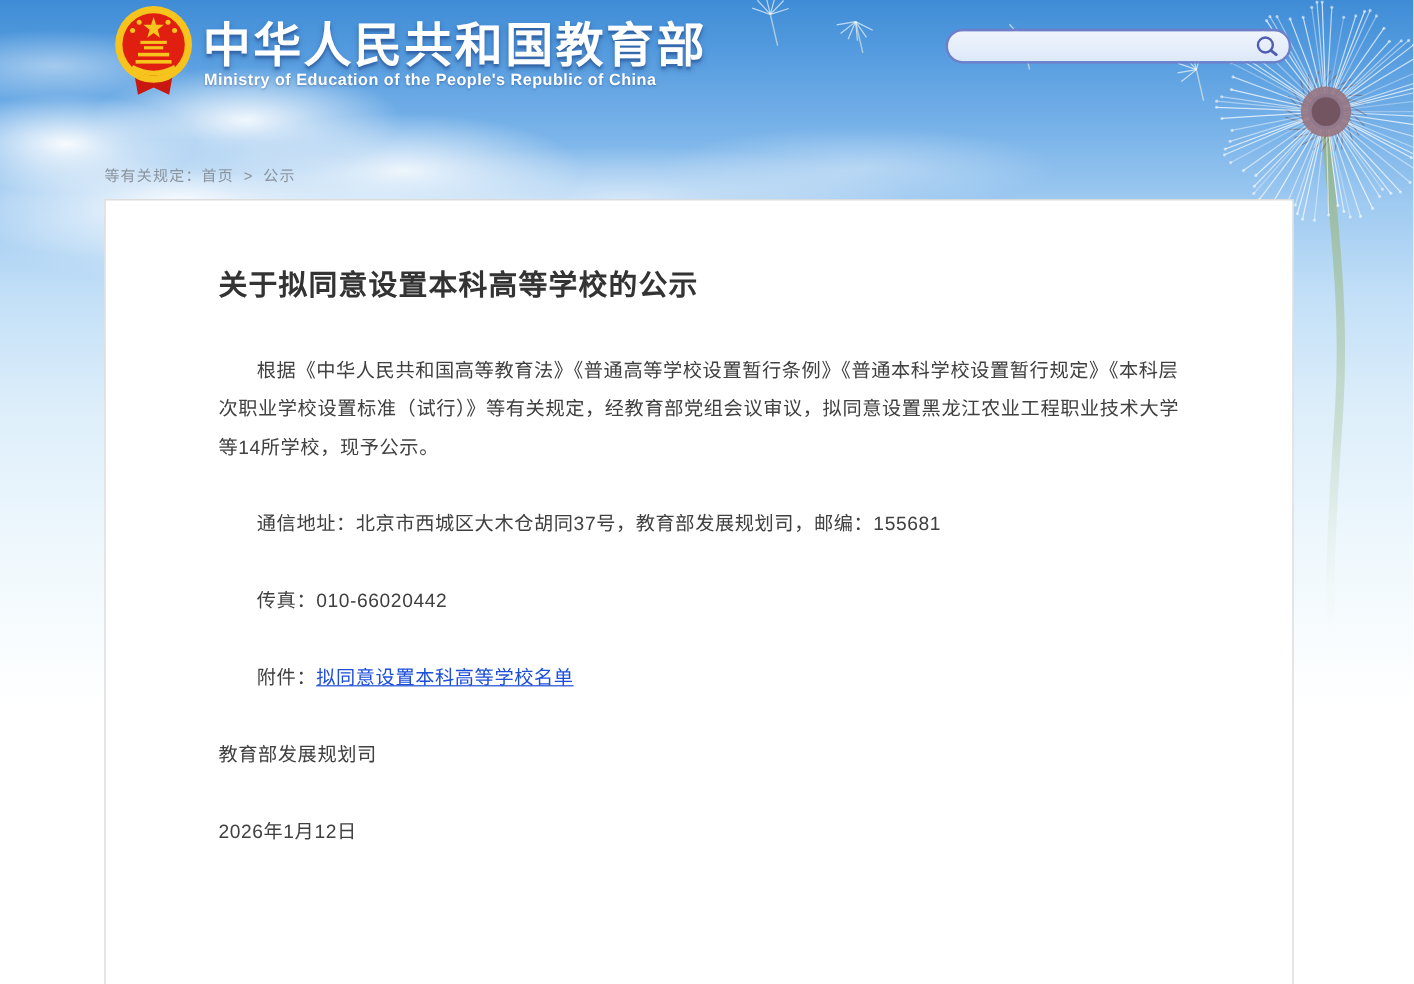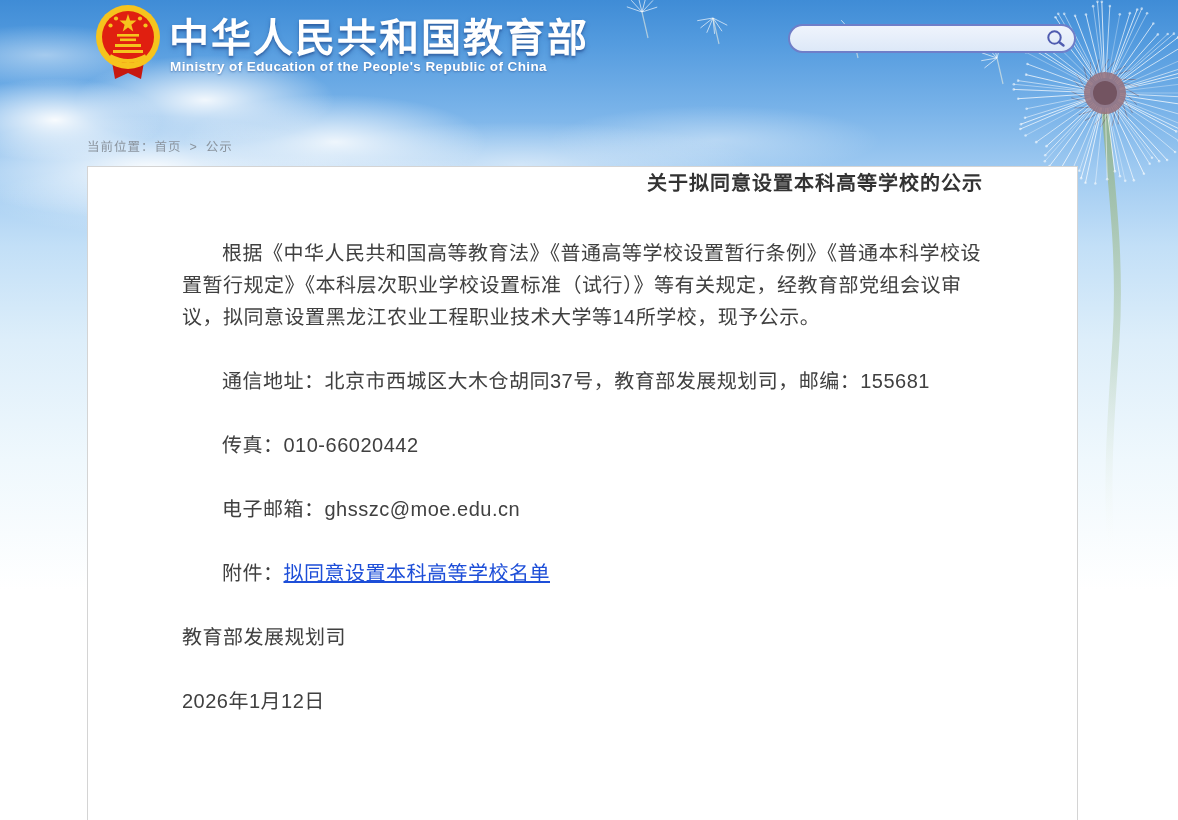--- a/index.html
+++ b/index.html
@@ -63,26 +63,26 @@
   .breadcrumb a { color:#8b949e; text-decoration:none; }
   .breadcrumb .sep { margin:0 8px; }
 
   
   .content-card {
     position:absolute; left:87px; top:166px; width:991px; height:700px;
     background:#ffffff; border:1px solid #d4d4d4;
     padding:0 94px;
   }
   .article-title {
-    text-align:right;
-    font-size:20px; font-weight:bold; color:#333333; letter-spacing:1px;
+    margin-top:51px; text-align:left;
+    font-size:24px; font-weight:bold; color:#333333; letter-spacing:1px;
   }
   .article-body { margin-top:41px; }
   .article-body p {
-    font-size:20px; line-height:32px; color:#404040;
+    font-size:16px; line-height:32px; color:#404040;
     text-indent:2em; margin-bottom:32px; letter-spacing:.5px;
   }
   .article-body p.align-right { text-align:left; text-indent:0; }
   .attachment-link { color:#1d4ed8; text-decoration:underline; cursor:pointer; }
 </style>
 </head>
 <body>
 
 <div id="page">
 
@@ -324,29 +324,28 @@
     <input type="text" placeholder="" style="">
     <button class="search-btn">
       <svg width="22" height="22" viewBox="0 0 22 22">
         <circle cx="9.5" cy="9.5" r="6.2" stroke="#4f5cb0" stroke-width="2" fill="none"></circle>
         <line x1="14" y1="14" x2="18.5" y2="17.5" stroke="#4f5cb0" stroke-width="2.4" stroke-linecap="round"></line>
       </svg>
     </button>
   </div>
 
   <div class="breadcrumb">
-    <span>当前位置：</span><a href="#">首页</a><span class="sep">&gt;</span><a href="#">公示</a>
+    <span>等有关规定：</span><a href="#">首页</a><span class="sep">&gt;</span><a href="#">公示</a>
   </div>
 
   <div class="content-card">
     <h1 class="article-title">关于拟同意设置本科高等学校的公示</h1>
     <div class="article-body">
       <p>根据《中华人民共和国高等教育法》《普通高等学校设置暂行条例》《普通本科学校设置暂行规定》《本科层次职业学校设置标准（试行）》等有关规定，经教育部党组会议审议，拟同意设置黑龙江农业工程职业技术大学等14所学校，现予公示。</p>
       <p>通信地址：北京市西城区大木仓胡同37号，教育部发展规划司，邮编：155681</p>
       <p>传真：010-66020442</p>
-      <p>电子邮箱：ghsszc@moe.edu.cn</p>
       <p><span>附件：</span><a href="#" class="attachment-link">拟同意设置本科高等学校名单</a></p>
       <p class="align-right">教育部发展规划司</p>
       <p class="align-right">2026年1月12日</p>
     </div>
   </div>
 
 </div>
 
 </body></html>

